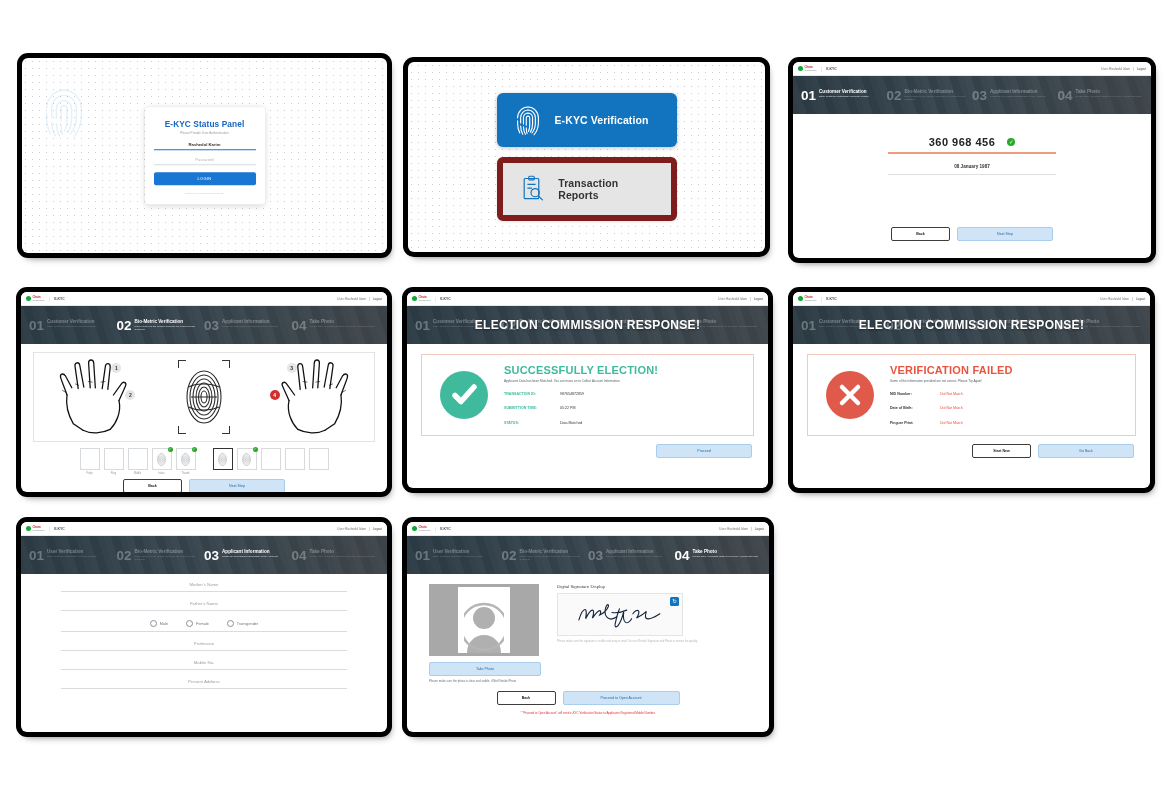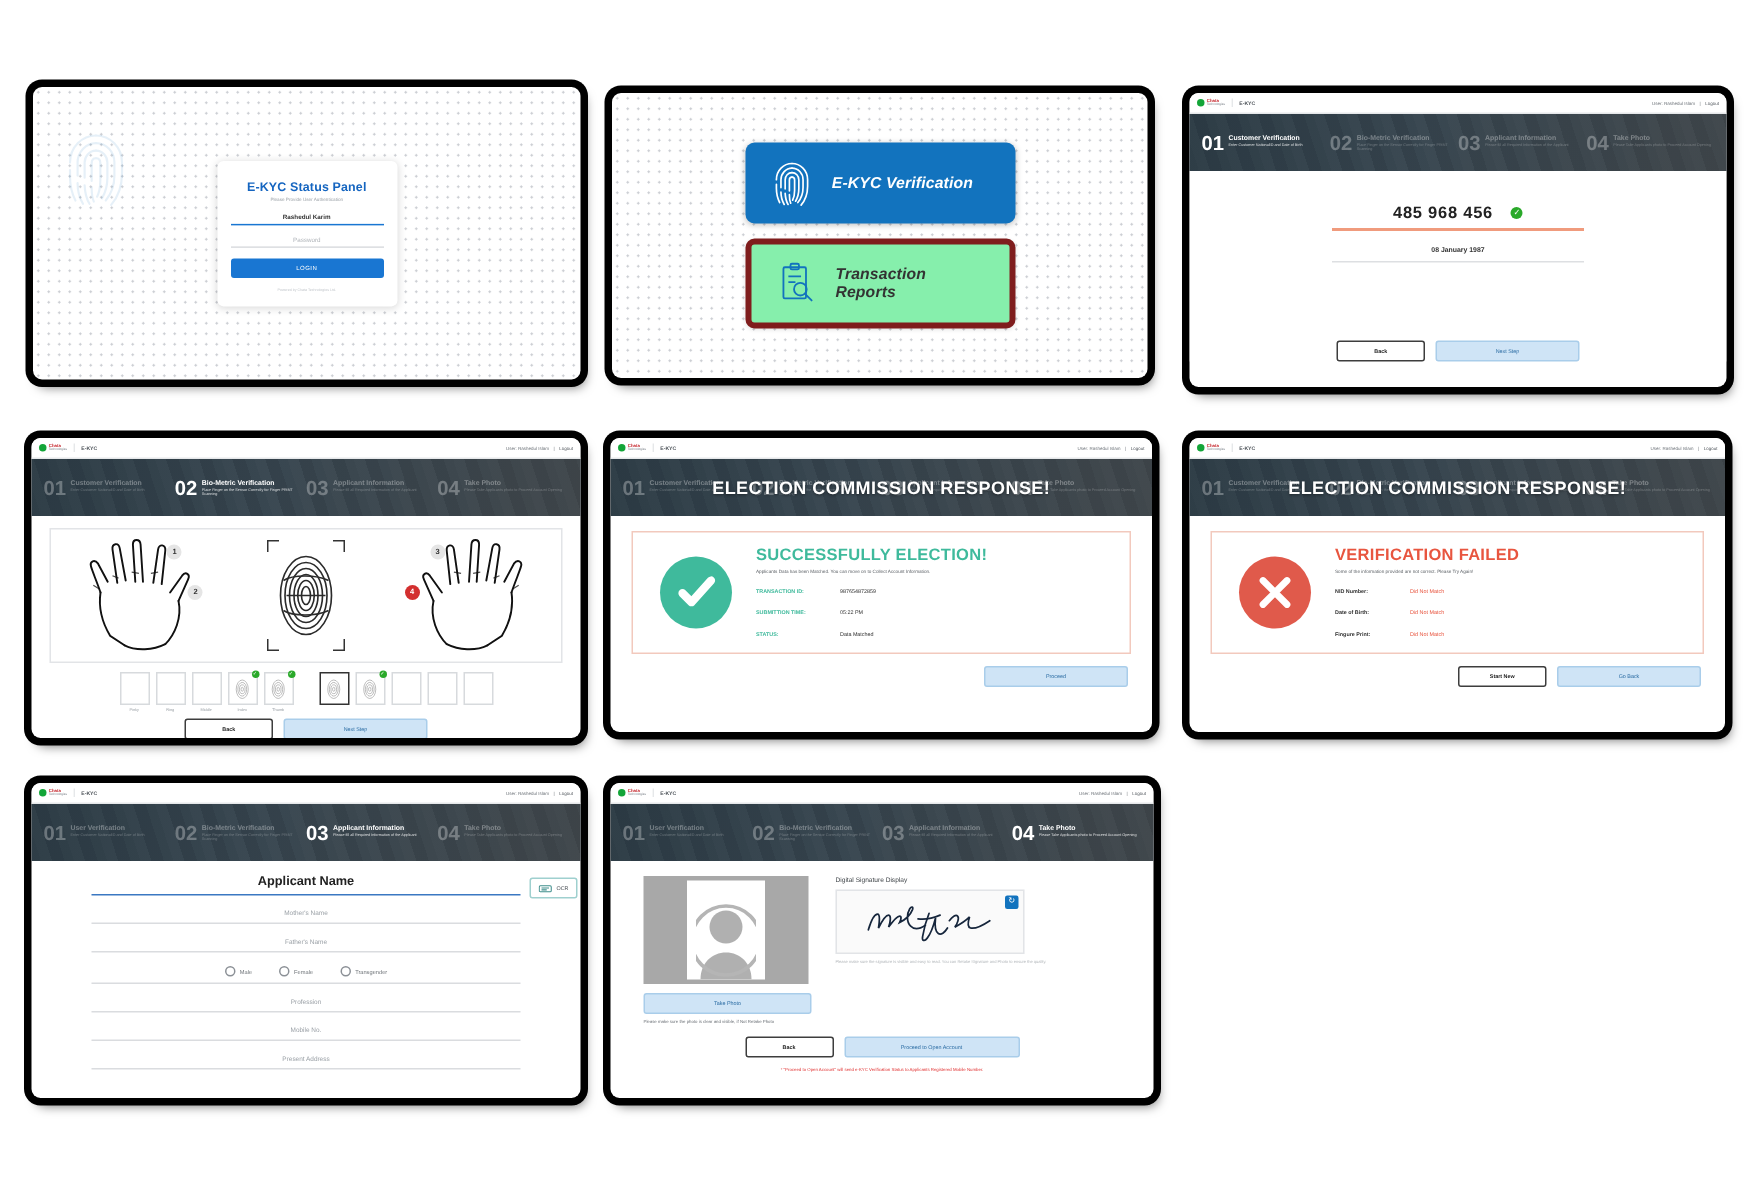--- a/index.html
+++ b/index.html
@@ -25,23 +25,23 @@
   .login-field{margin-top:7px;border-bottom:1.2px solid #1976d2;padding-bottom:2px;
                font-size:4.2px;color:#333;font-weight:bold;}
   .login-field.ph{border-bottom:1px solid #dadce0;color:#b0b4b9;font-weight:normal;}
   .login-btn{margin-top:7px;background:#1976d2;color:#fff;font-size:4px;
              padding:4px 0;border-radius:2px;letter-spacing:.3px;}
   .login-foot{margin-top:7px;color:#c3c7cc;font-size:2.4px;}
   .login-fp{position:absolute;left:20px;top:28px;width:44px;height:52px;opacity:.10;}
 
   
   .menu-wrap{position:absolute;left:50%;top:50%;transform:translate(-50%,-50%);width:180px;}
-  .menu-card{display:flex;align-items:center;gap:14px;border-radius:6px;padding:11px 18px;font-style:italic;}
+  .menu-card{display:flex;align-items:center;gap:14px;border-radius:6px;padding:11px 18px;}
   .menu-card.primary{background:#1273be;color:#fff;box-shadow:0 1px 4px rgba(0,0,0,.25);}
-  .menu-card.plain{background:#86efac;color:#333;border:4px solid #7f1d1d;margin-top:10px;
+  .menu-card.plain{background:#e5e5e5;color:#333;border:6px solid #7f1d1d;margin-top:10px;
                    box-shadow:0 1px 3px rgba(0,0,0,.10);}
   .menu-label{font-size:10.5px;font-weight:bold;letter-spacing:.1px;}
 
   
   .navbar{height:13px;background:#fff;border-bottom:1px solid #e6e8ea;
           display:flex;align-items:center;padding:0 5px;justify-content:space-between;}
   .brand{display:flex;align-items:center;gap:4px;}
   .brand-logo{display:flex;align-items:center;gap:1.5px;}
   .brand-dot{width:5px;height:5px;border-radius:50%;background:#13a538;display:inline-block;}
   .brand-txt b{display:block;color:#c5262c;font-size:2.9px;line-height:3.2px;font-weight:bold;}
@@ -272,21 +272,21 @@
           <div class="num">04</div>
           <div class="txt">
               <b>Take Photo</b>
             <span>Please Take Applicants photo to Proceed Account Opening</span>
             </div>
         </div>
       </div>
     </div>
     <div class="body">
       <div class="nid-row">
-        <div class="nid-val">485 968 456</div>
+        <div class="nid-val">360 968 456</div>
         <div class="tick">✓</div>
       </div>
       <div class="nid-underline"></div>
       <div class="dob-val">08 January 1987</div>
       <div class="dob-underline"></div>
       <div class="btnrow" style="margin-top:52px;">
         <div class="btn back">Back</div>
         <div class="btn next">Next Step</div>
       </div>
     </div>
@@ -719,32 +719,20 @@
           <div class="num">04</div>
           <div class="txt">
               <b>Take Photo</b>
             <span>Please Take Applicants photo to Proceed Account Opening</span>
             </div>
         </div>
       </div>
     </div>
 
     <div class="form">
-      <div class="frow first">
-        <div class="fval">Applicant Name</div>
-        <div class="ocr">
-          <svg width="9" height="7" viewBox="0 0 18 14">
-            <g fill="none" stroke="#3f8e8c" stroke-width="1.4">
-                <rect x="1" y="3" width="16" height="8" rx="1.5"></rect>
-                <path d="M4 6h10M4 8.5h7"></path>
-              </g>
-          </svg>
-          <span>OCR</span>
-        </div>
-      </div>
       <div class="frow">
         <div class="fph">Mother's Name</div>
       </div>
       <div class="frow">
         <div class="fph">Father's Name</div>
       </div>
       <div class="frow">
         <div class="radios">
           <div class="radio">
             <span class="dot"></span>

